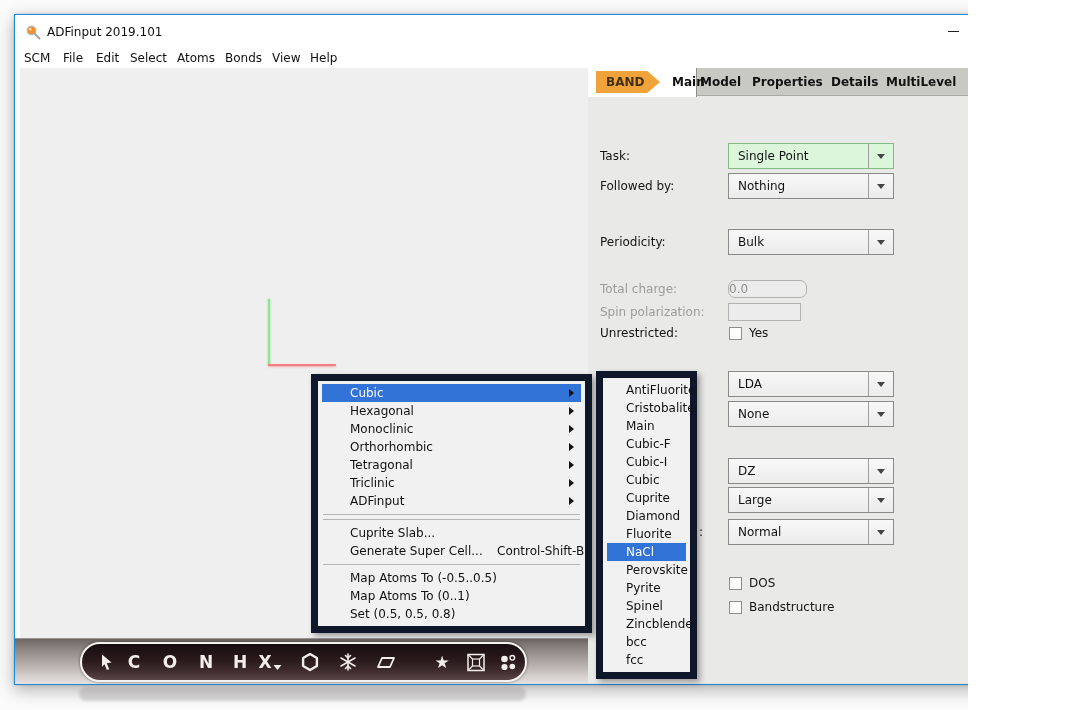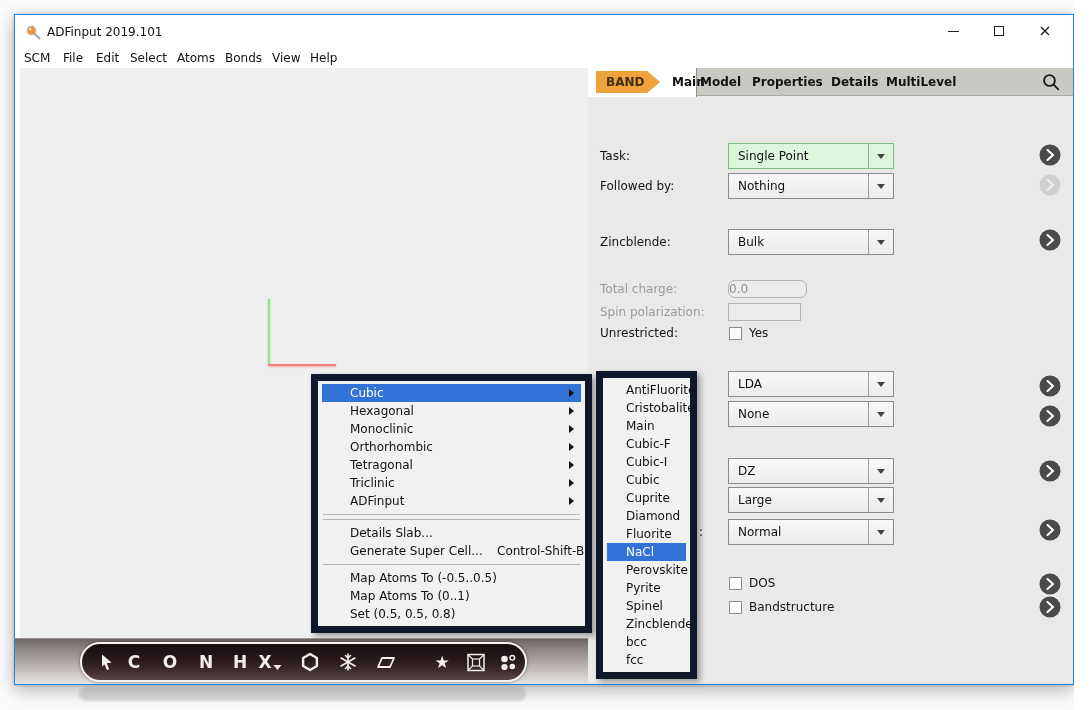--- a/index.html
+++ b/index.html
@@ -1,17 +1,17 @@
 <!DOCTYPE html>
 <html><head>
 <meta charset="utf-8">
 <style>
   * { margin:0; padding:0; box-sizing:border-box; }
   body { font-family:"DejaVu Sans","Liberation Sans",sans-serif; }
-  .stage { position:relative; width:1074px; height:710px; background:#fbfbfb; overflow:hidden; }
+  .stage { position:relative; width:968px; height:710px; background:#fbfbfb; overflow:hidden; }
 
   .window { position:absolute; left:14px; top:14px; width:1060px; height:671px;
             background:#ffffff; border:1px solid #1f87d7;
             box-shadow:0 5px 16px rgba(0,0,0,.30), 0 0 3px rgba(0,0,0,.18); }
 
   
   .titlebar { position:absolute; left:0; top:0; width:100%; height:35px; background:#fff; }
   .appicon { position:absolute; left:10px; top:9px; }
   .title { position:absolute; left:32px; top:10px; font-size:12px; color:#111; }
   .wbtn { position:absolute; top:0; width:30px; height:32px; display:flex; align-items:center; justify-content:center; cursor:default; }
@@ -219,21 +219,21 @@
         <span class="dd-val">Nothing</span>
         <span class="dd-btn">
             <i class="tri"></i>
           </span>
       </div>
       <svg class="chev dis" style="left:451px;top:106px" width="22" height="22" viewBox="0 0 22 22">
           <circle class="chev-c" cx="11" cy="11" r="10.5"></circle>
           <path class="chev-p" d="M8.5 6 L14 11 L8.5 16"></path>
         </svg>
 
-      <span class="flabel" style="top:161px;line-height:26px">Zincblende:</span>
+      <span class="flabel" style="top:161px;line-height:26px">Periodicity:</span>
       <div class="dd" style="top:161px">
         <span class="dd-val">Bulk</span>
         <span class="dd-btn">
             <i class="tri"></i>
           </span>
       </div>
       <svg class="chev" style="left:451px;top:161px" width="22" height="22" viewBox="0 0 22 22">
           <circle class="chev-c" cx="11" cy="11" r="10.5"></circle>
           <path class="chev-p" d="M8.5 6 L14 11 L8.5 16"></path>
         </svg>
@@ -316,21 +316,21 @@
     <div class="menu cmenu">
       <div class="cm-item hl"><span>Cubic</span><i class="subarrow"></i></div>
       <div class="cm-item"><span>Hexagonal</span><i class="subarrow"></i></div>
       <div class="cm-item"><span>Monoclinic</span><i class="subarrow"></i></div>
       <div class="cm-item"><span>Orthorhombic</span><i class="subarrow"></i></div>
       <div class="cm-item"><span>Tetragonal</span><i class="subarrow"></i></div>
       <div class="cm-item"><span>Triclinic</span><i class="subarrow"></i></div>
       <div class="cm-item"><span>ADFinput</span><i class="subarrow"></i></div>
       <div class="cm-sep"></div>
       <div class="cm-sep"></div>
-      <div class="cm-item">Details Slab...</div>
+      <div class="cm-item">Cuprite Slab...</div>
       <div class="cm-item">
         <span>Generate Super Cell...</span>
         <span class="shortcut">Control-Shift-B</span>
       </div>
       <div class="cm-sep"></div>
       <div class="cm-item">Map Atoms To (-0.5..0.5)</div>
       <div class="cm-item">Map Atoms To (0..1)</div>
       <div class="cm-item">Set (0.5, 0.5, 0.8)</div>
     </div>
 

